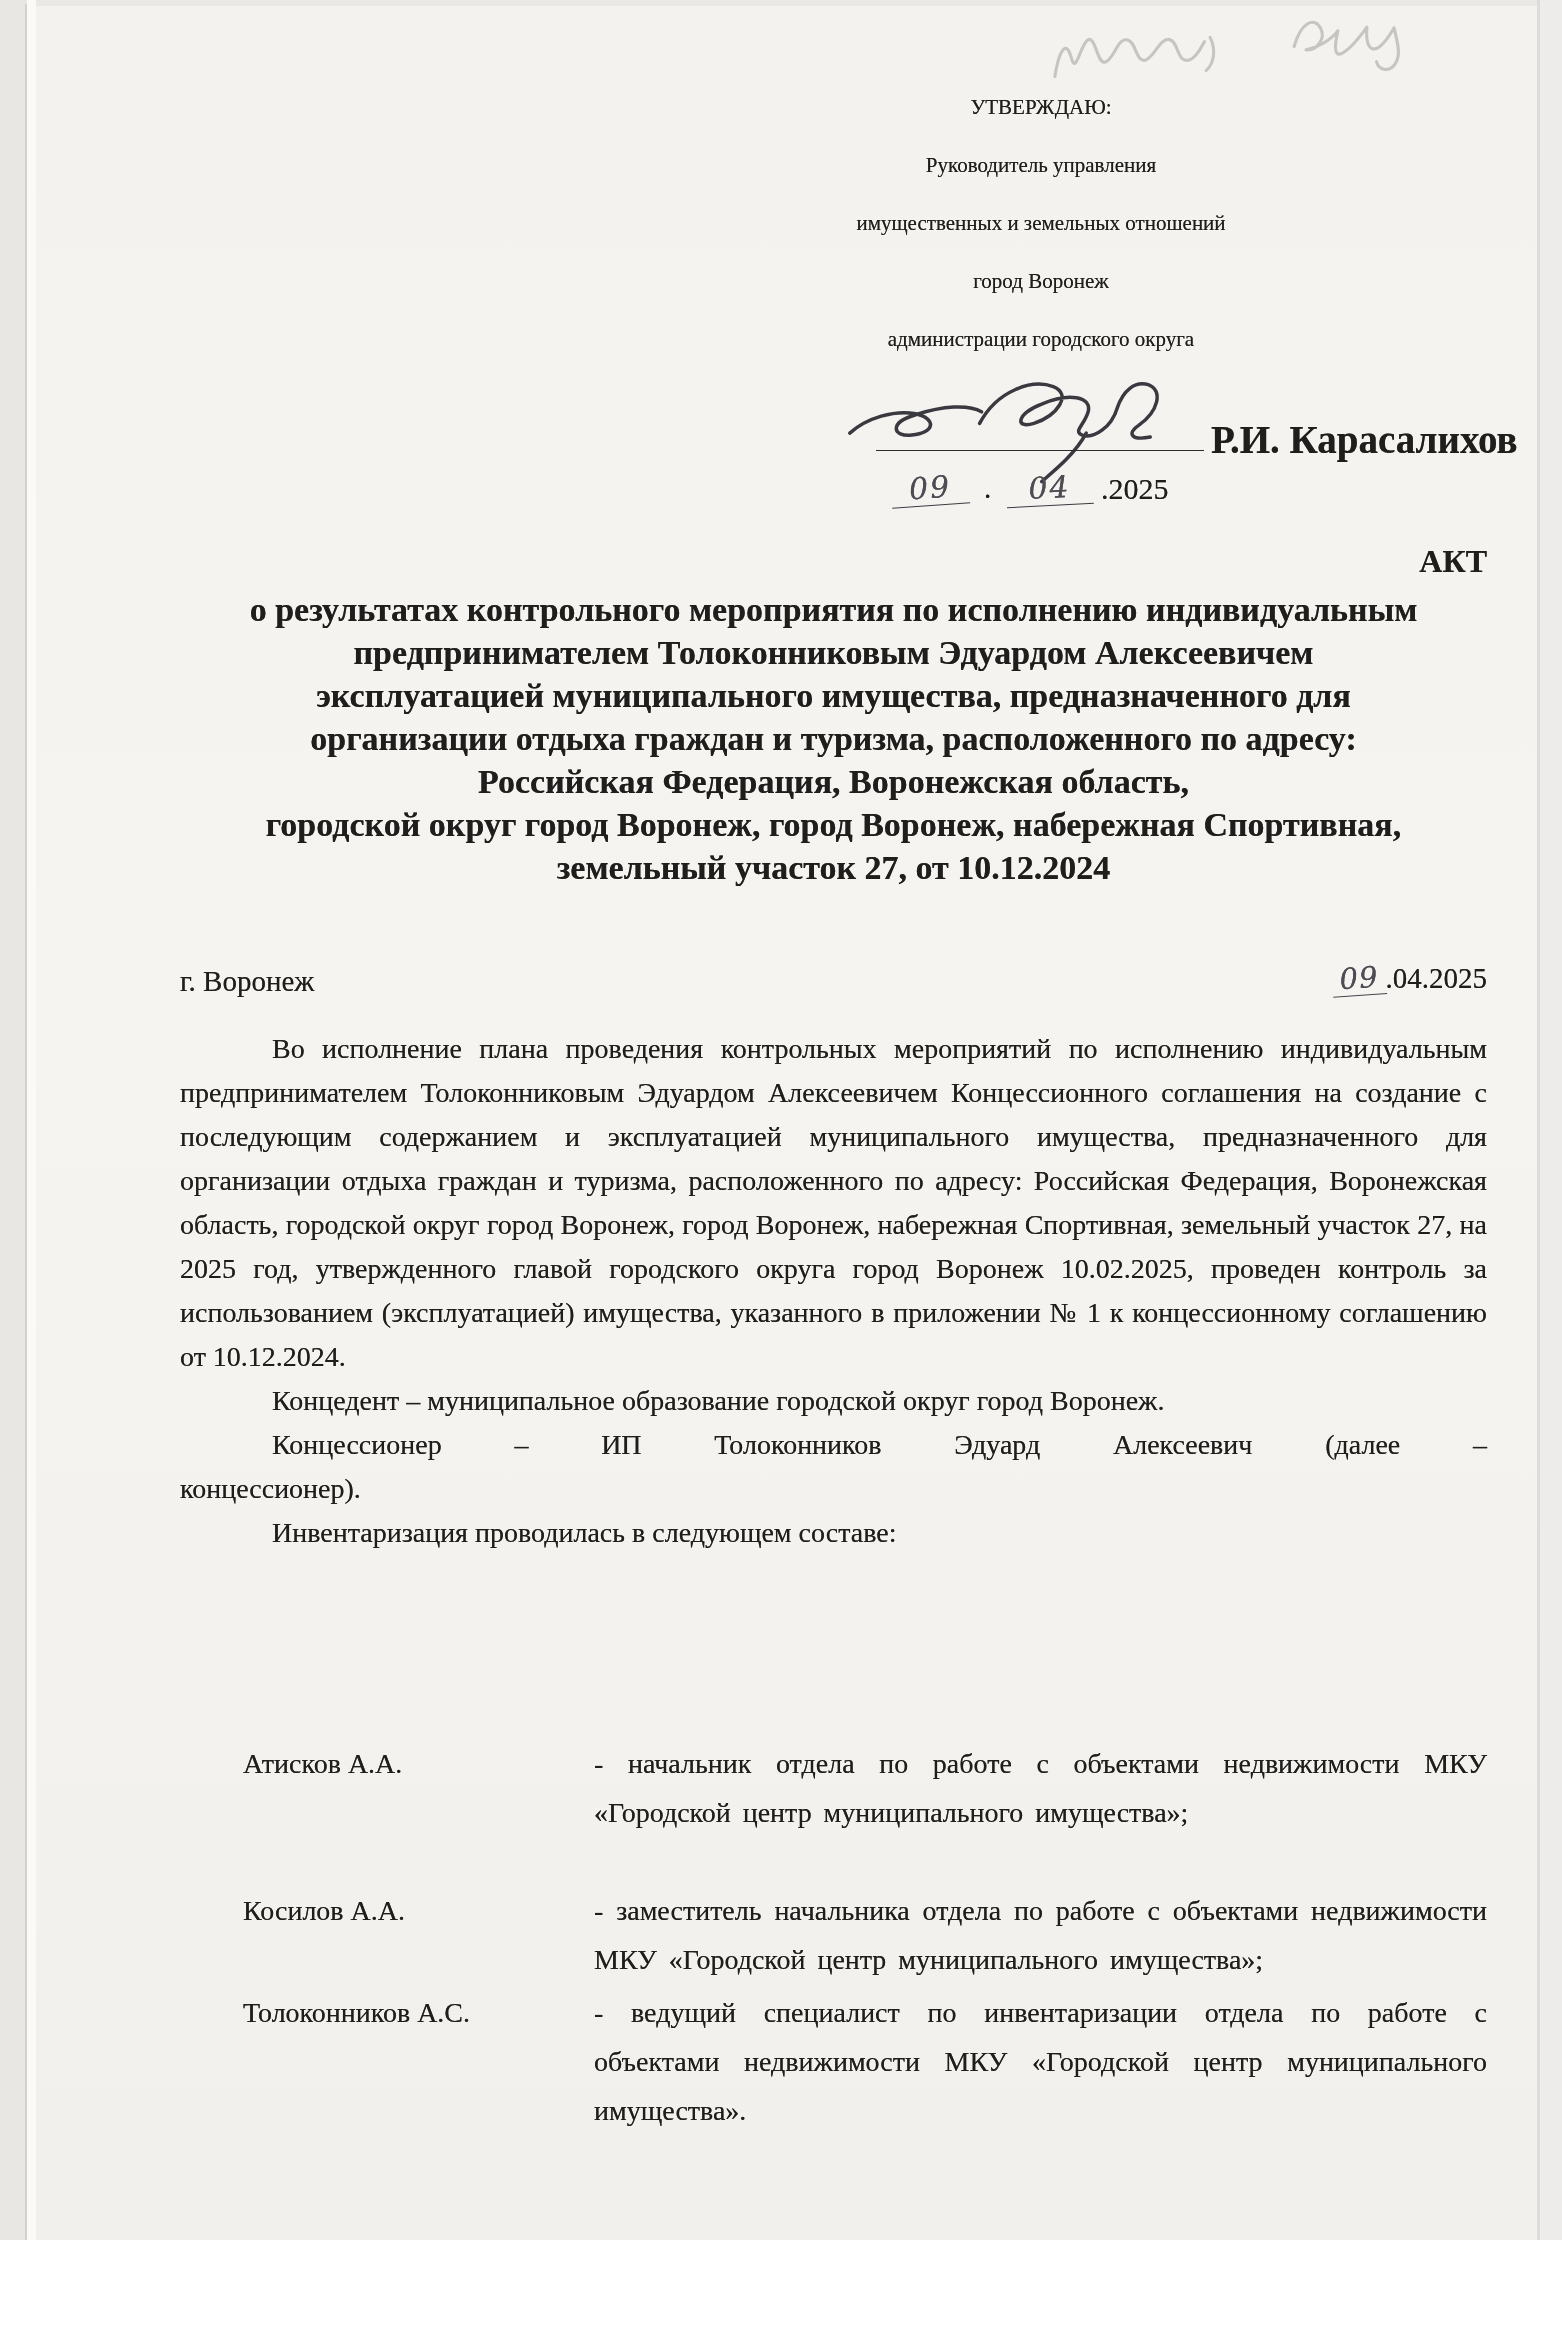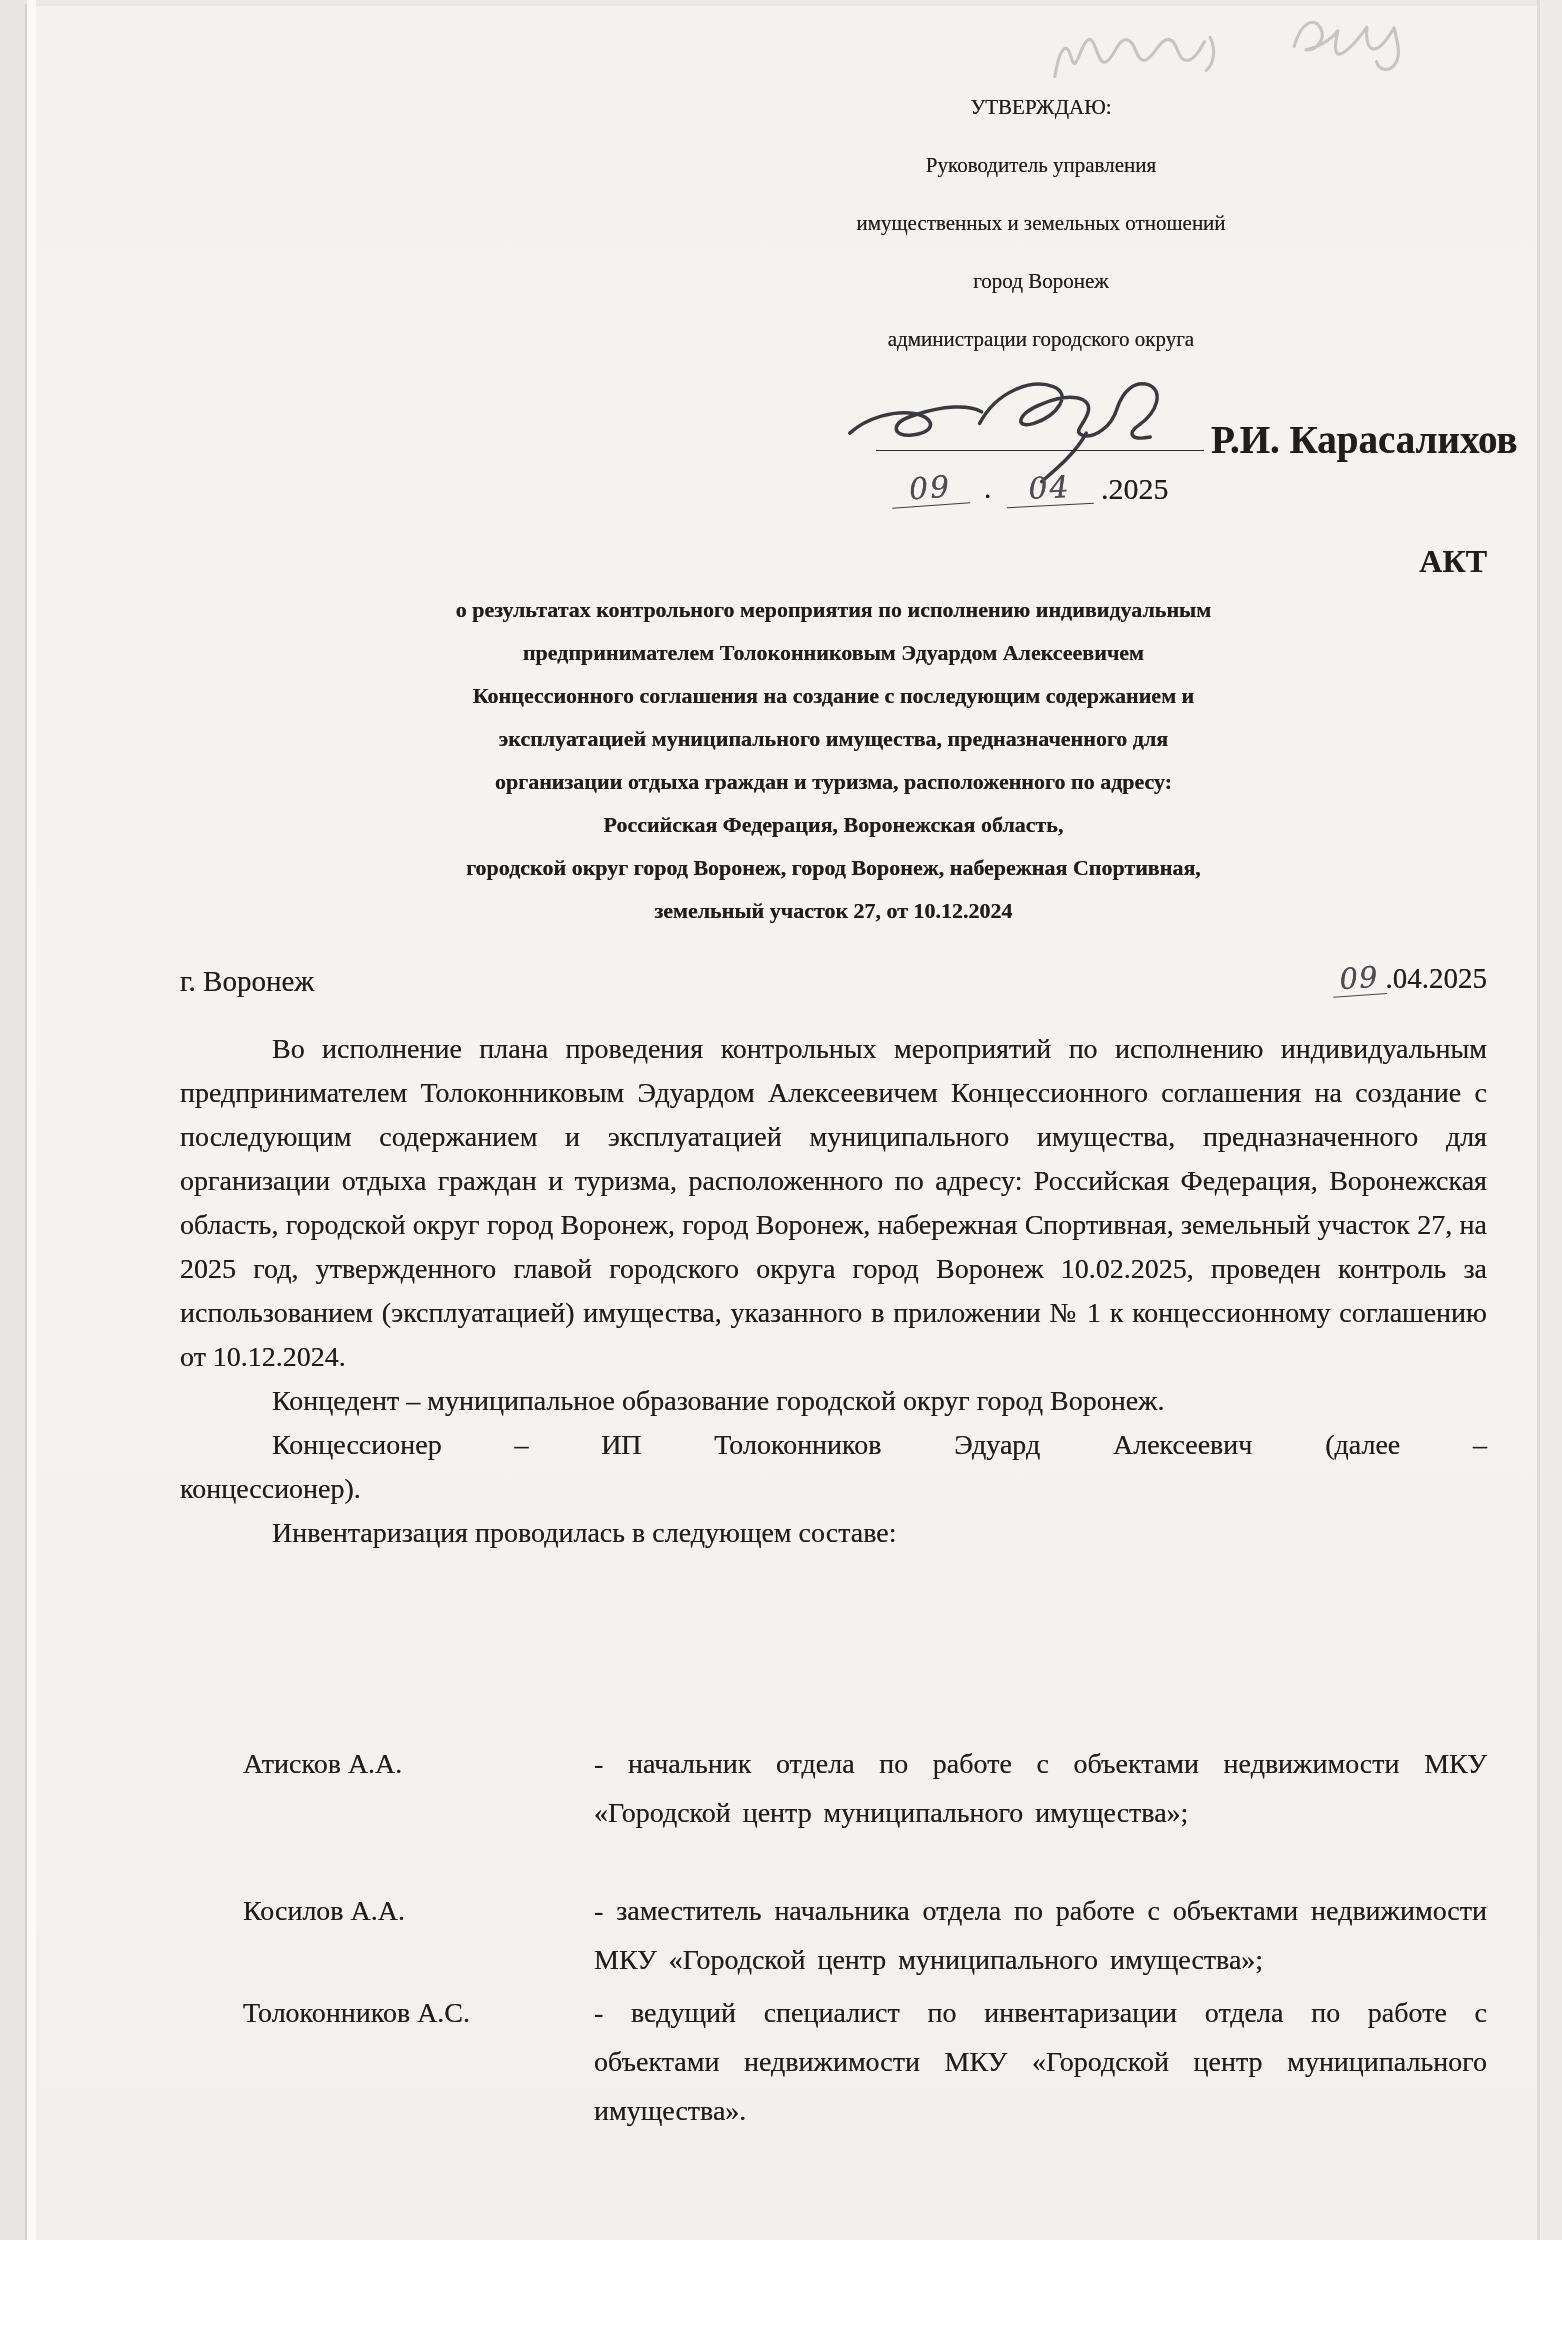--- a/index.html
+++ b/index.html
@@ -35,21 +35,21 @@
   .hw-day   { position:absolute; left:0px;   top:0; width:78px; text-align:center;
               border-bottom:1.9px solid #3c3b42; font-size:30px; transform:rotate(-4deg); }
   .dot1     { position:absolute; left:93px;  top:1.9px; }
   .hw-month { position:absolute; left:115px; top:0; width:87px; text-align:center;
               border-bottom:1.9px solid #3c3b42; font-size:30px; transform:rotate(-3deg); }
   .year     { position:absolute; left:210px; top:1.9px; font-size:30px; }
 
   .akt-head { position:absolute; left:180px; top:543px; width:1307px;
               text-align:right; font-weight:bold; font-size:32px; }
   .akt-title { position:absolute; left:180px; top:588px; width:1307px;
-               text-align:center; font-weight:bold; font-size:22px; line-height:43px; }
+               text-align:center; font-weight:bold; font-size:34px; line-height:43px; }
 
   .city-row { position:absolute; left:180px; top:961px; width:1307px; height:43px; font-size:29px; }
   .city     { position:absolute; left:0; top:3.9px; }
   .city-date{ position:absolute; right:0; top:0; }
   .city-date .hw-day2 { display:inline-block; width:54px; text-align:center;
               border-bottom:1.9px solid #45444c; font-size:29px; letter-spacing:1px;
               transform:rotate(-4deg); vertical-align:baseline; }
 
   .body-text { position:absolute; left:180px; top:1027px; width:1307px;
                font-size:28px; line-height:44px; text-align:justify; }
@@ -108,21 +108,20 @@
     <span class="hw hw-day">09</span>
     <span class="dot1">.</span>
     <span class="hw hw-month">04</span>
     <span class="year">.2025</span>
   </div>
 
   <div class="akt-head">АКТ</div>
   <div class="akt-title">
     <div>о результатах контрольного мероприятия по исполнению индивидуальным</div>
     <div>предпринимателем Толоконниковым Эдуардом Алексеевичем</div>
-    <div>Концессионного соглашения на создание с последующим содержанием и</div>
     <div>эксплуатацией муниципального имущества, предназначенного для</div>
     <div>организации отдыха граждан и туризма, расположенного по адресу:</div>
     <div>Российская Федерация, Воронежская область,</div>
     <div>городской округ город Воронеж, город Воронеж, набережная Спортивная,</div>
     <div>земельный участок 27, от 10.12.2024</div>
   </div>
 
   <div class="city-row">
     <span class="city">г. Воронеж</span>
     <span class="city-date">

